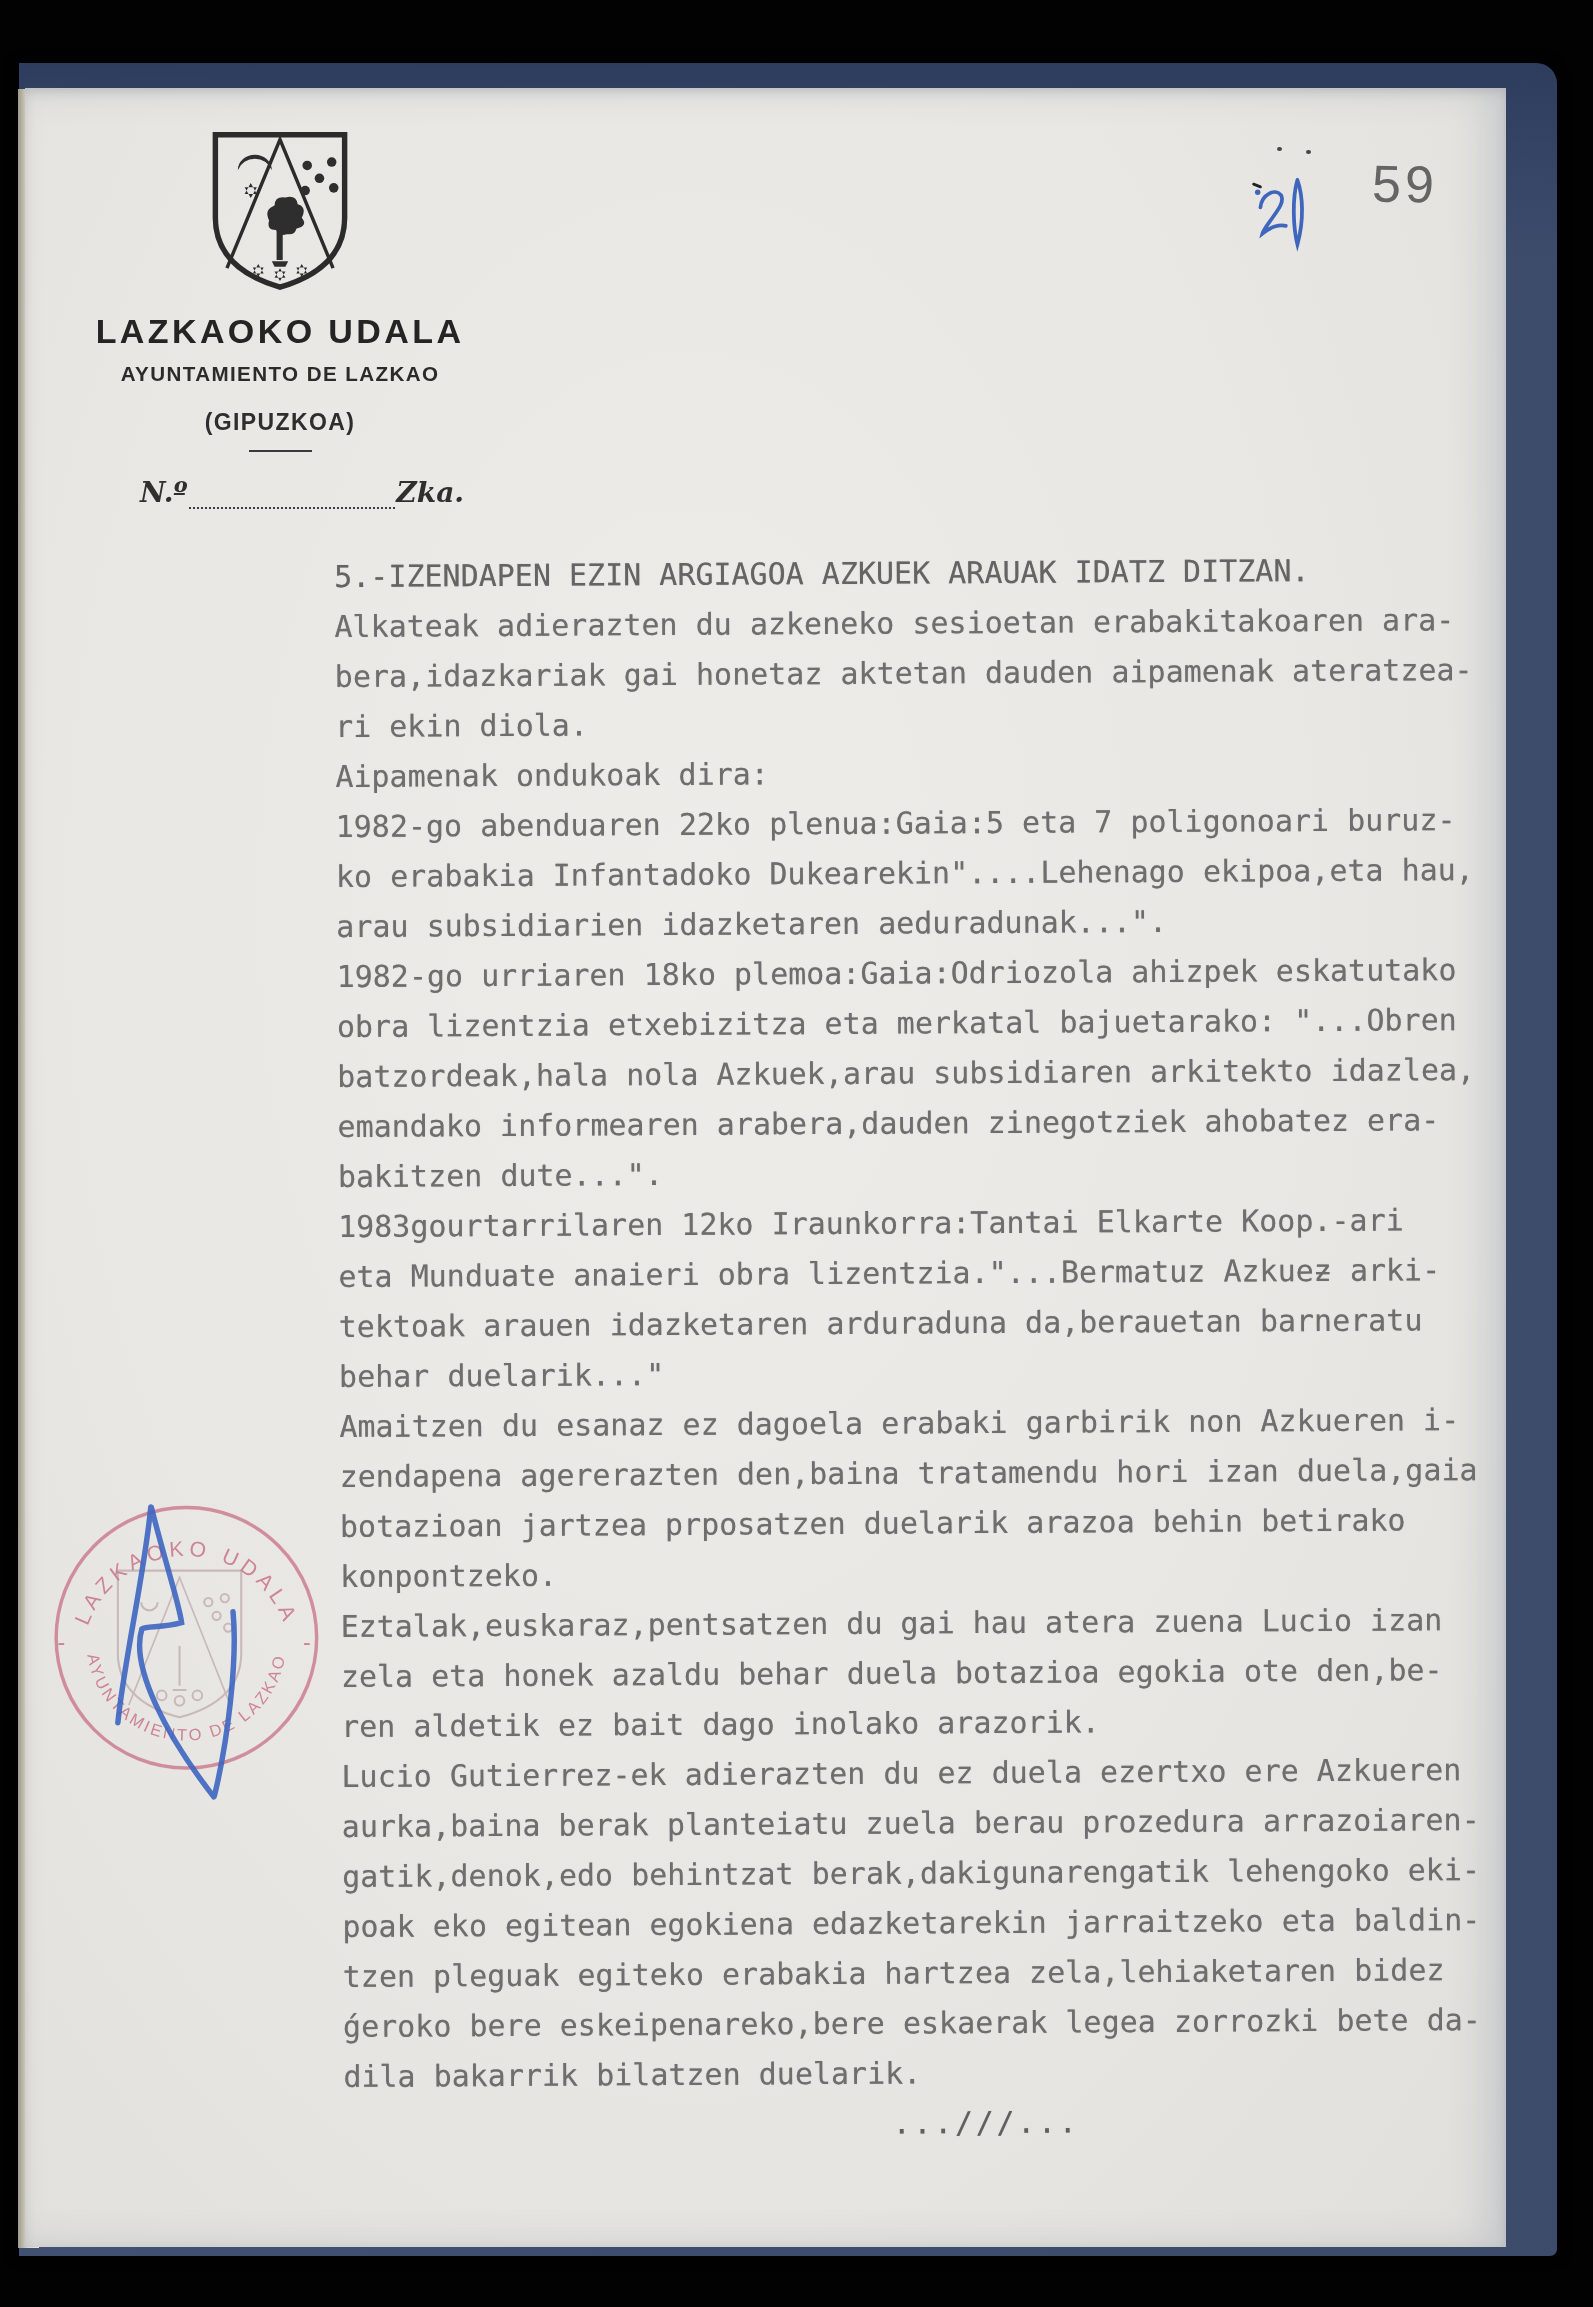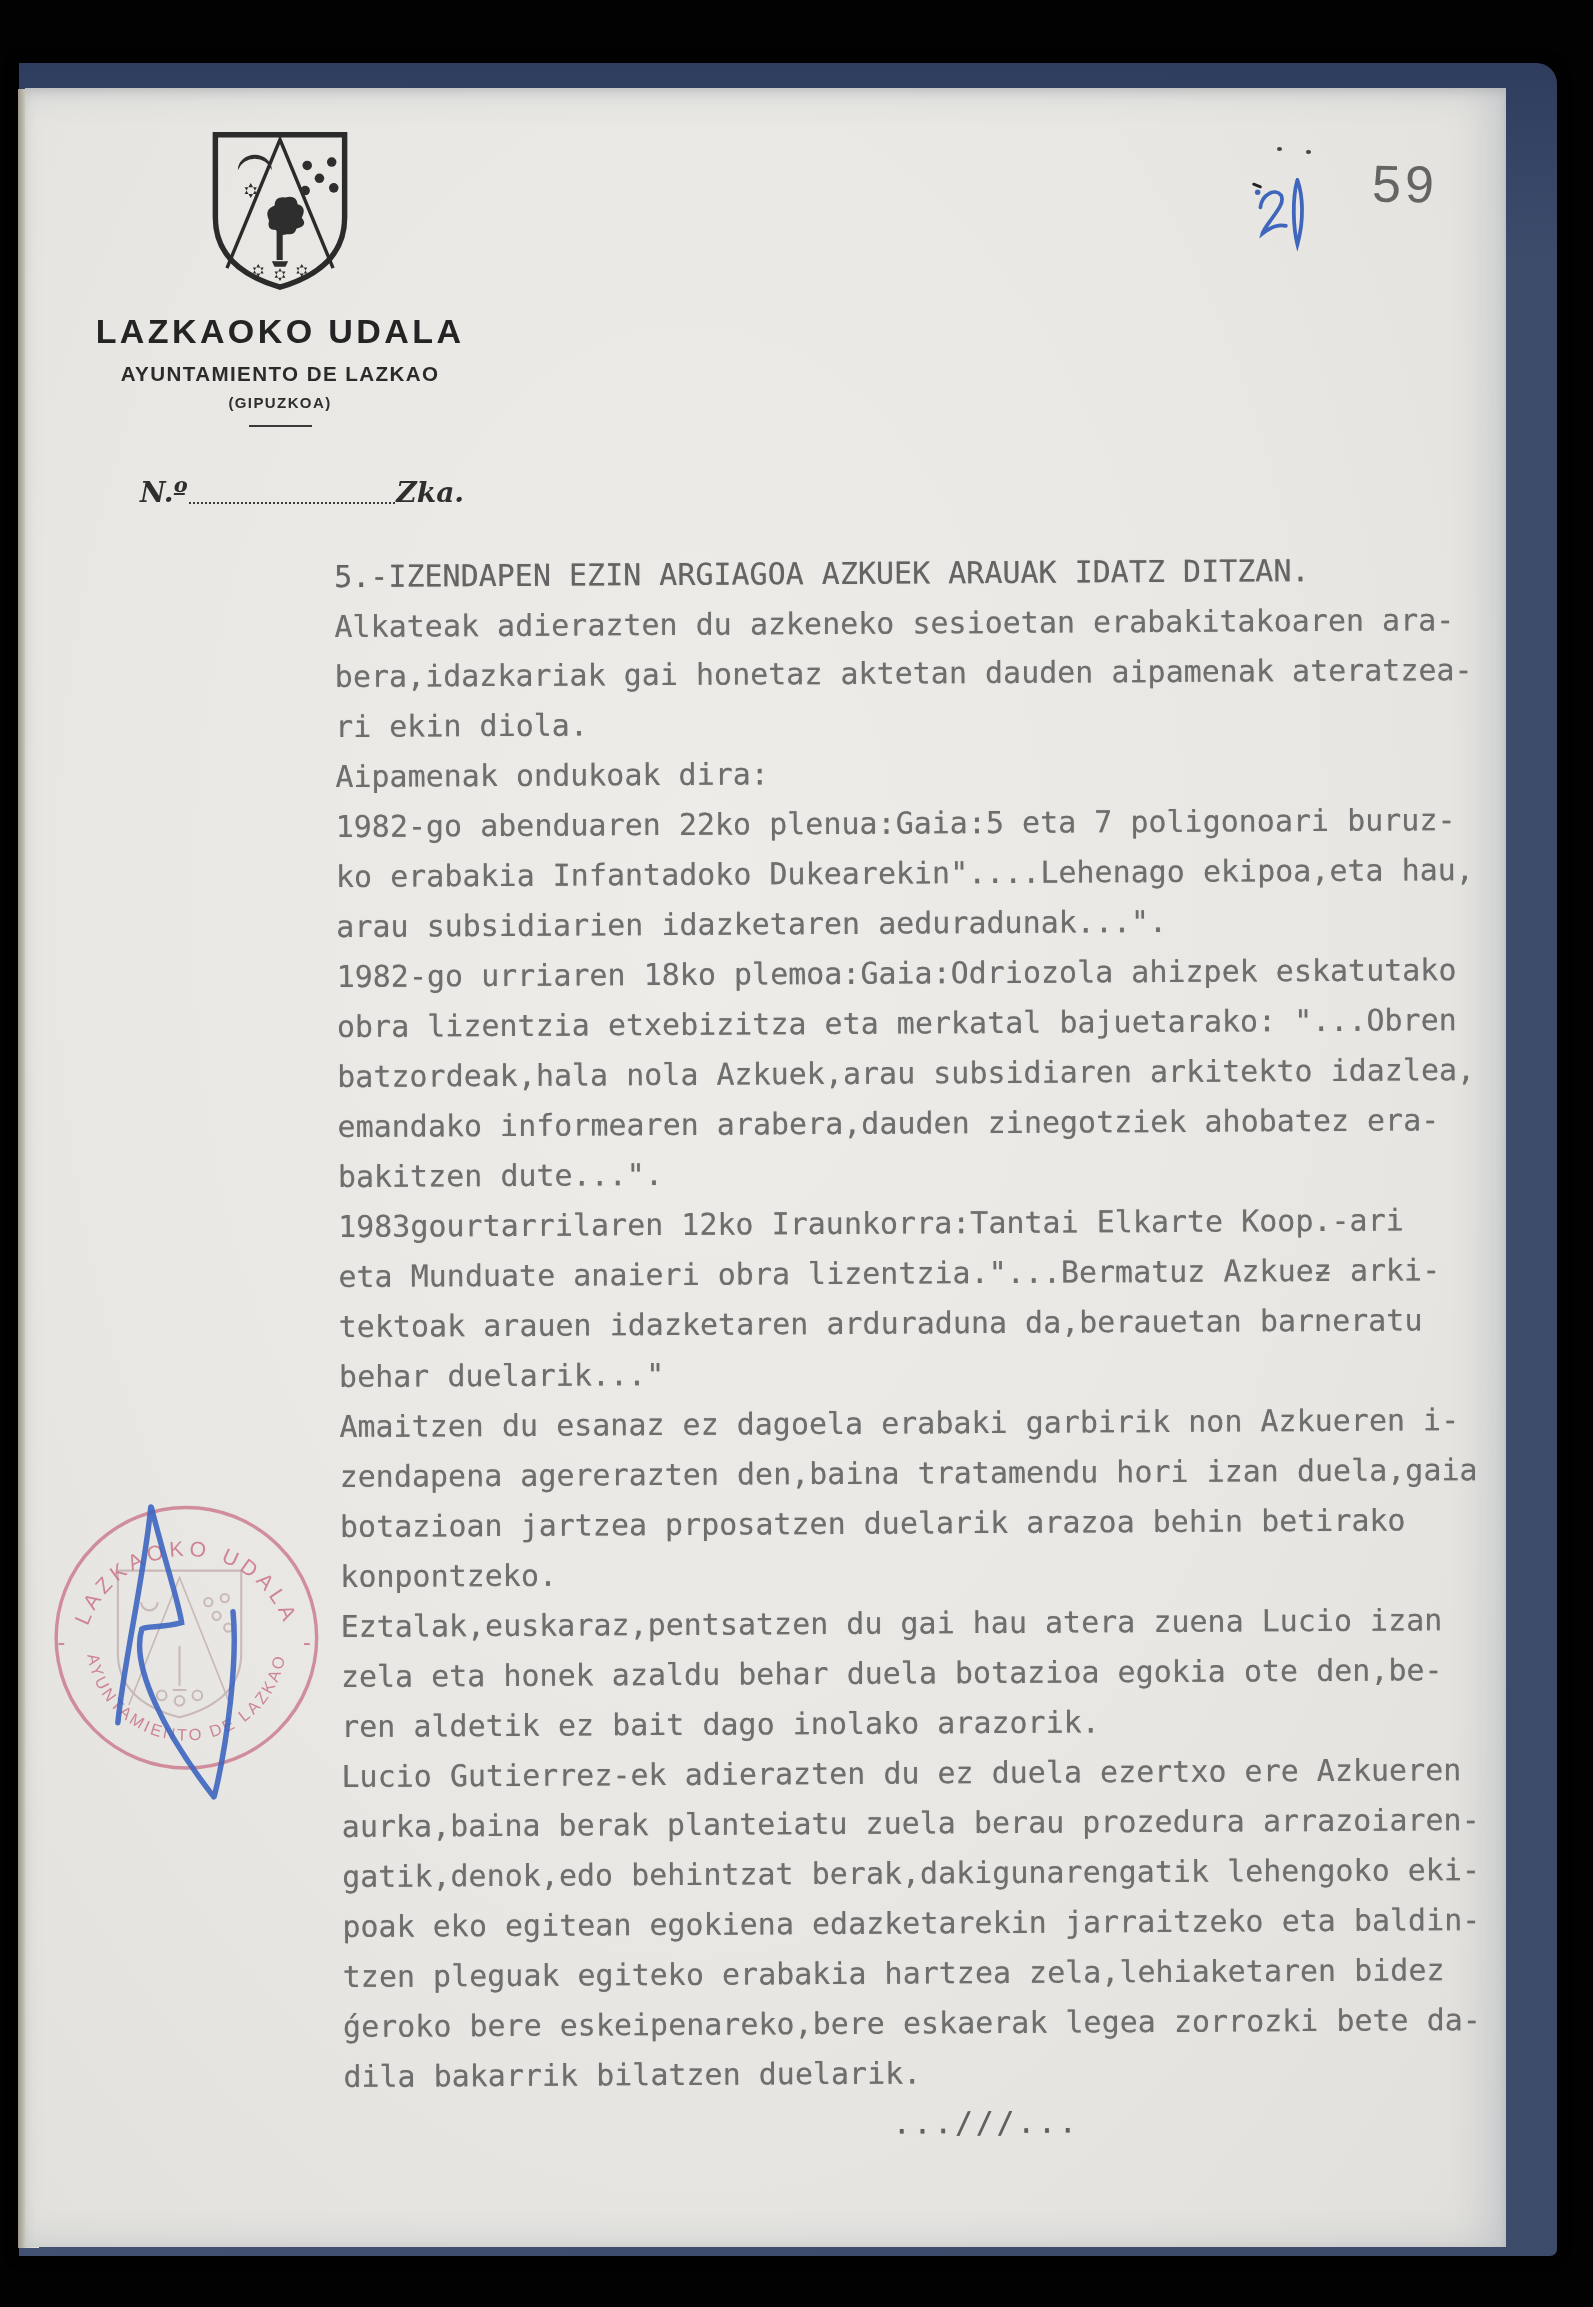--- a/index.html
+++ b/index.html
@@ -16,24 +16,24 @@
          background:linear-gradient(90deg,#9d9a8d 0%,#d8d5c9 45%,#e5e4df 100%);}
   
   .page{position:absolute;left:25px;top:88px;width:1481px;height:2159px;
         background:radial-gradient(ellipse at 45% 38%,#edece8 0%,#e8e7e3 55%,#e0dfdb 100%);
         box-shadow:inset -19px 0 38px rgba(80,92,125,.18), inset 0 4.1px 9.6px rgba(120,120,120,.25);}
   
   .letterhead{position:absolute;left:15px;top:40px;width:480px;text-align:center;color:#232323;}
   .emblem{display:block;margin:0 auto;}
   .lh-title{margin:18px 0 0 0;font-size:34px;font-weight:bold;letter-spacing:3.4px;color:#242424;}
   .lh-sub{margin:11px 0 0 0;font-size:20.6px;font-weight:bold;letter-spacing:1.4px;color:#2b2b2b;}
-  .lh-prov{margin:8px 0 0 0;font-size:15px;font-weight:bold;letter-spacing:1.4px;color:#2e2e2e;}
+  .lh-prov{margin:23px 0 0 0;font-size:23px;font-weight:bold;letter-spacing:1.4px;color:#2e2e2e;}
   .lh-rule{width:63px;border:none;border-top:2.1px solid #3a3a3a;margin:13.7px auto 0 auto;}
   
-  .numrow{position:absolute;left:115px;top:388px;display:flex;align-items:center;
+  .numrow{position:absolute;left:115px;top:388px;display:flex;align-items:flex-end;
           font-family:"DejaVu Serif",serif;font-style:italic;font-weight:bold;
           font-size:28px;color:#2f2f2f;}
   .leader{display:inline-block;width:206px;border-bottom:2.7px dotted #3c3c3c;height:20.6px;margin:0 1.4px;}
   
   .pagenum{position:absolute;left:1347px;top:66px;font-size:52px;color:#4f4f4f;opacity:.85;
            letter-spacing:4.1px;transform:rotate(1deg);}
   .handnum{position:absolute;left:1219px;top:81px;}
   
   .typewriter{position:absolute;left:309px;top:464px;width:1207px;
       font-family:"DejaVu Sans Mono","Liberation Mono",monospace;

